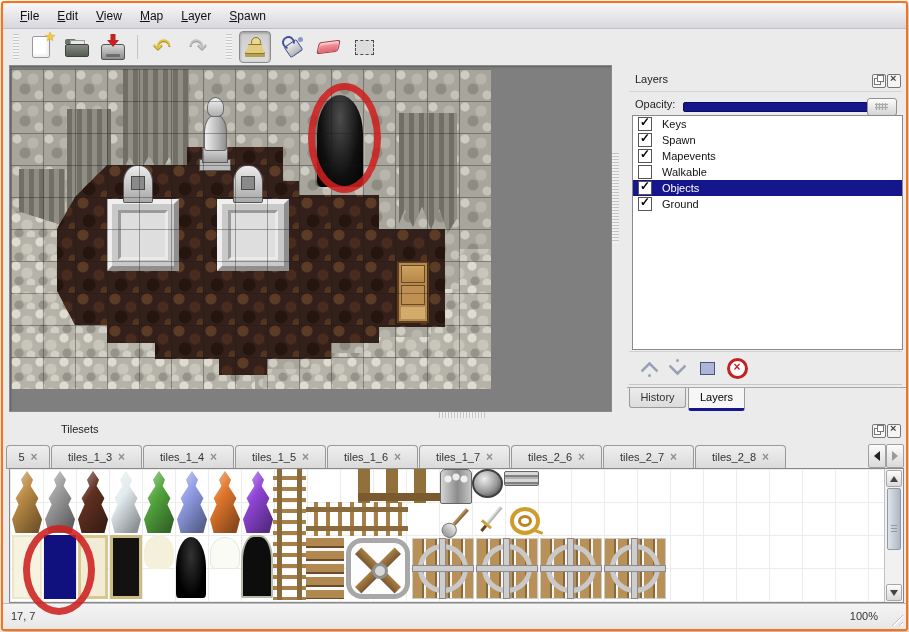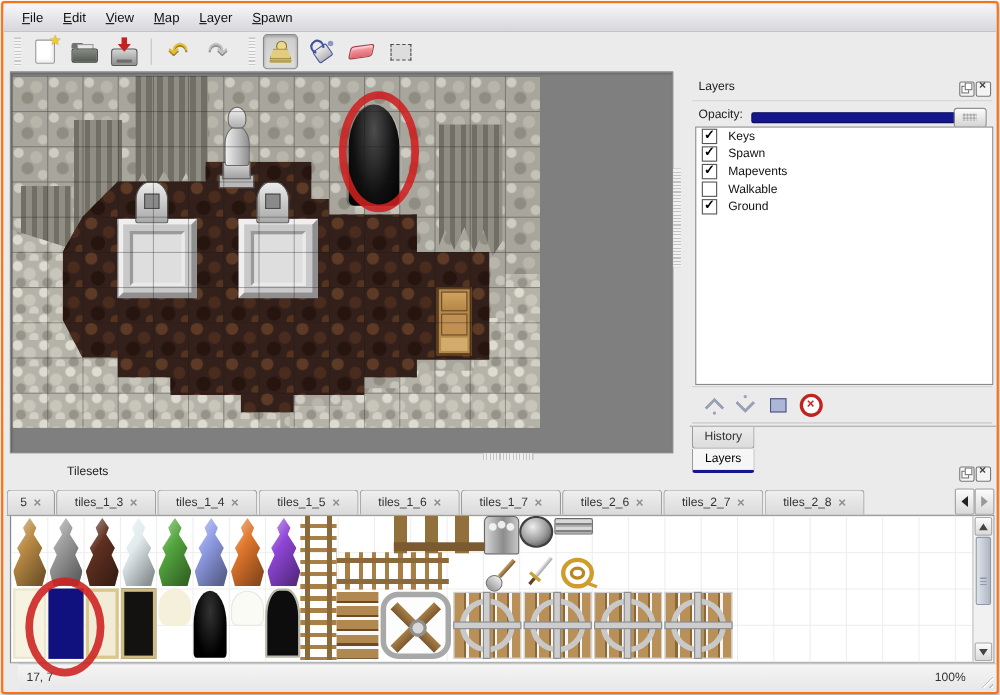--- a/index.html
+++ b/index.html
@@ -143,21 +143,21 @@
   .lyr-btn{position:absolute;top:4px;width:24px;height:24px;display:flex;align-items:center;justify-content:center;}
   .chev{width:10px;height:10px;border-left:3px solid #99a1b5;border-top:3px solid #99a1b5;border-radius:1px;}
   .chev.up{transform:rotate(45deg);margin-top:4px;}
   .chev.down{transform:rotate(225deg);margin-bottom:4px;}
   .lyr-btn .dot{position:absolute;width:3px;height:3px;border-radius:50%;background:#99a1b5;}
   .lyr-btn.up .dot{bottom:3px;} .lyr-btn.down .dot{top:3px;}
   .ic-copy{width:13px;height:11px;background:#aeb6d8;border:1px solid #4a5480;position:relative;}
   .ic-copy::before{content:"";position:absolute;left:-5px;top:-5px;width:13px;height:11px;background:#6a74a8;border:1px solid #3a4470;z-index:-1;}
   .ic-del{width:15px;height:15px;border-radius:50%;border:3px solid #c32222;background:#fff;color:#c32222;
           font-weight:bold;font-size:12px;line-height:13px;text-align:center;}
-  .dock-tabbar{position:absolute;left:0;right:0;top:322px;height:23px;border-top:1px solid #a8a8a8;display:flex;padding-left:2px;flex-direction:column;}
+  .dock-tabbar{position:absolute;left:0;right:0;top:322px;height:23px;border-top:1px solid #a8a8a8;display:flex;padding-left:2px;}
   .dock-tab{width:55px;height:19px;margin-right:2px;text-align:center;line-height:19px;color:#333;
             background:linear-gradient(#ececec,#dcdcdc);border:1px solid #9a9a9a;border-top:none;border-radius:0 0 3px 3px;}
   .dock-tab.active{height:20px;background:#f6f6f6;border-bottom:3px solid #15158c;color:#000;}
   
   .tilesets-dock{position:absolute;left:2px;top:415px;width:901px;height:186px;font-size:11px;}
   .ts-title{position:absolute;left:12px;top:5px;color:#222;margin-left:44px;}
   .ts-tabbar{position:absolute;left:1px;top:23px;right:38px;height:27px;border-bottom:1px solid #9a9a9a;
              display:flex;align-items:flex-end;overflow:hidden;}
   .ts-tab{flex:none;width:89px;height:22px;margin-right:1px;background:linear-gradient(#efefef,#dadada);
           border:1px solid #9a9a9a;border-bottom:none;border-radius:4px 4px 0 0;
@@ -237,21 +237,21 @@
   .sb-btn{position:absolute;left:1px;right:1px;height:15px;background:linear-gradient(#fcfcfc,#d9d9d9);
           border:1px solid #a8a8a8;border-radius:2px;display:flex;align-items:center;justify-content:center;}
   .sb-up{top:1px;} .sb-down{bottom:1px;}
   .tri-u{border-left:4px solid transparent;border-right:4px solid transparent;border-bottom:6px solid #444;}
   .tri-d{border-left:4px solid transparent;border-right:4px solid transparent;border-top:6px solid #444;}
   .sb-thumb{position:absolute;left:2px;right:2px;top:19px;height:60px;background:linear-gradient(90deg,#dfe4ea,#aeb6c2);
             border:1px solid #8f98a6;border-radius:2px;}
   .sb-thumb::after{content:"";position:absolute;left:3px;right:3px;top:60%;height:7px;
       background:repeating-linear-gradient(to bottom,#8f98a6 0 1px,transparent 1px 3px);}
   
-  .statusbar{position:absolute;left:13px;right:0;bottom:0;height:25px;background:linear-gradient(#f4f4f4,#e7e7e7);
+  .statusbar{position:absolute;left:0;right:0;bottom:0;height:25px;background:linear-gradient(#f4f4f4,#e7e7e7);
              border-top:1px solid #bcbcbc;border-radius:0 0 6px 6px;font-size:11px;color:#333;}
   .sb-coords{position:absolute;left:8px;top:6px;}
   .sb-zoom{position:absolute;right:28px;top:6px;}
   .sb-grip{position:absolute;right:3px;bottom:3px;width:15px;height:15px;
       background:repeating-linear-gradient(135deg,transparent 0 3px,#bdbdbd 3px 4px,#fdfdfd 4px 5px);
       clip-path:polygon(100% 0,100% 100%,0 100%);}
 </style>
 </head>
 <body>
 
@@ -360,20 +360,24 @@
         <span class="cb checked"></span>
         <span class="lyr-name">Spawn</span>
       </div>
       <div class="lyr-row">
         <span class="cb checked"></span>
         <span class="lyr-name">Mapevents</span>
       </div>
       <div class="lyr-row">
         <span class="cb"></span>
         <span class="lyr-name">Walkable</span>
+      </div>
+      <div class="lyr-row selected">
+        <span class="cb checked"></span>
+        <span class="lyr-name">Objects</span>
       </div>
       <div class="lyr-row">
         <span class="cb checked"></span>
         <span class="lyr-name">Ground</span>
       </div>
     </div>
     <div class="lyr-btnrow">
       <div class="lyr-btn up" style="left:8px;">
         <span class="chev up"></span>
           <span class="dot"></span>

